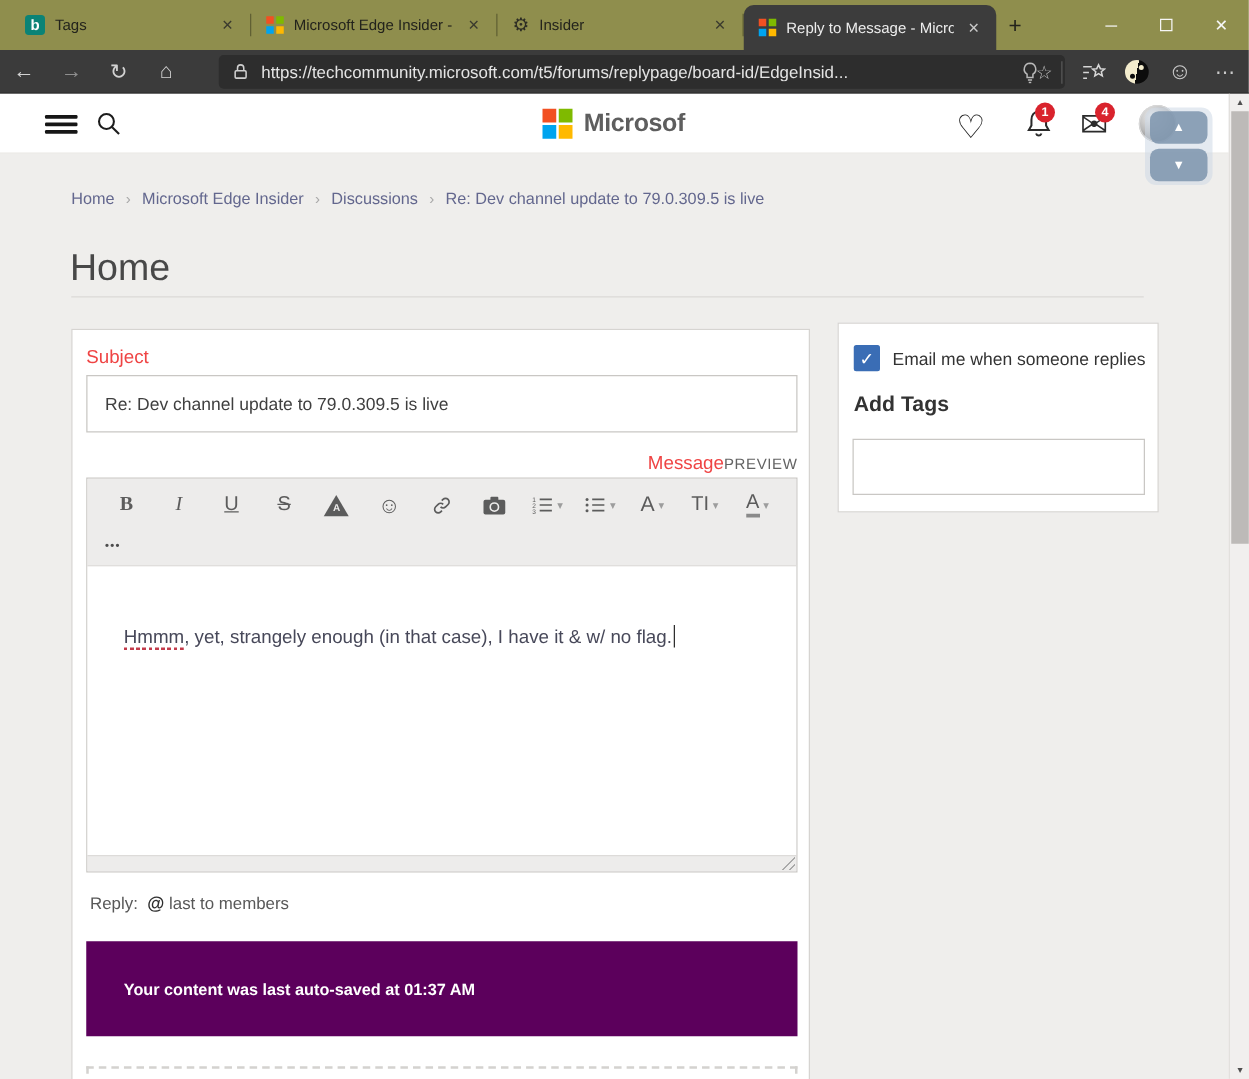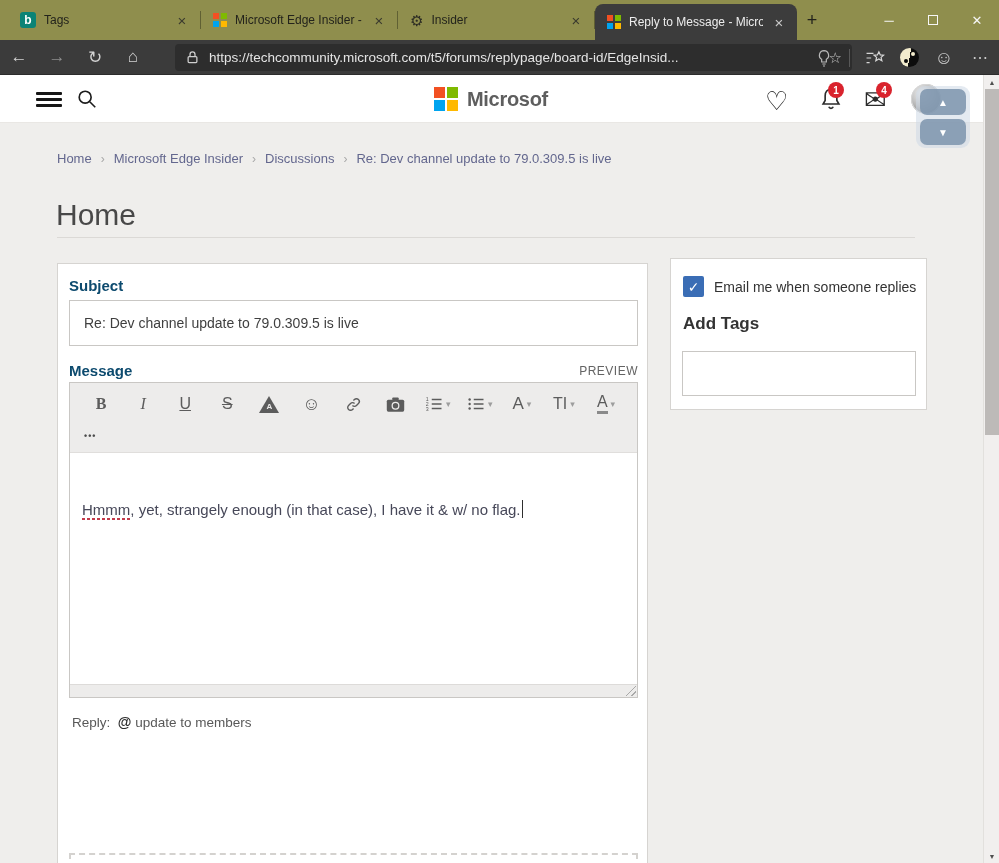--- a/index.html
+++ b/index.html
@@ -58,47 +58,47 @@
   
   #breadcrumb { position:absolute; left:57px; top:151px; font-size:13px; color:#63678e; display:flex; gap:9px; align-items:center; }
   #breadcrumb .bsep { color:#a9a9a9; font-size:12px; }
   #pageheading { position:absolute; left:56px; top:198px; font-size:30px; font-weight:300; color:#484848; }
   #headingrule { position:absolute; left:57px; top:237px; width:858px; height:1px; background:#dbd9d6; }
 
   .panel { position:absolute; background:#fff; border:1px solid #d6d4d1; }
   #mainpanel { left:57px; top:263px; width:591px; height:620px; }
   #sidepanel { left:670px; top:258px; width:257px; height:152px; }
 
-  .field-label { font-size:15px; font-weight:bold; color:#0c4a6e; }
+  .field-label { font-size:15px; font-weight:normal; color:#ef4444; }
   .textinput { background:#fff; border:1px solid #c9c7c4; }
 
   #subjectlabel { position:absolute; left:11px; top:13px; }
   #subjectinput { position:absolute; left:11px; top:36px; width:569px; height:46px; font-size:14px; color:#3f3f3f; display:flex; align-items:center; padding:0 14px; }
 
-  #messagerow { position:absolute; left:11px; top:98px; width:569px; display:flex; justify-content:space-between; align-items:center; }
+  #messagerow { position:absolute; left:11px; top:98px; width:569px; display:flex; justify-content:flex-end; align-items:center; }
   #previewlink { font-size:12px; color:#636363; letter-spacing:.5px; }
 
   #editor { position:absolute; left:11px; top:118px; width:569px; height:316px; border:1px solid #c9c7c4; display:flex; flex-direction:column; }
   #edtoolbar { height:70px; background:#edeceb; border-bottom:1px solid #e0dedc; position:relative; }
   #edrow1 { display:flex; align-items:center; height:42px; padding:0 10px; }
   .tbi { flex:1; display:flex; align-items:center; justify-content:center; font-size:16px; color:#5c5c5c; height:30px; }
   .tbi .dd { font-size:9px; color:#9d9d9d; margin-left:3px; }
   .tbi.b { font-weight:bold; font-family:"Liberation Serif", serif; }
   .tbi.i { font-style:italic; font-family:"Liberation Serif", serif; }
   .tbi.u { text-decoration:underline; }
   .tbi.s { text-decoration:line-through; }
   .tri-a { position:relative; width:20px; height:17px; }
   .tri-a .tri { position:absolute; left:0; top:0; width:0; height:0; border-left:10px solid transparent; border-right:10px solid transparent; border-bottom:17px solid #5c5c5c; }
   .tri-a .tl { position:absolute; left:0; top:6px; width:20px; text-align:center; font-size:8px; font-weight:bold; color:#edeceb; }
   .colorA { border-bottom:3px solid #8a8a8a; line-height:1; padding-bottom:1px; }
   #edmore { position:absolute; left:14px; top:48px; font-size:9px; letter-spacing:1px; color:#4c4c4c; font-weight:bold; }
   #edbody { flex:1; background:#fff; padding:14px 12px; font-size:15px; color:#474859; }
   .mention { color:#4a4b63; text-decoration:underline; padding-bottom:2px; background:repeating-linear-gradient(90deg,#c23b4b 0 3px, transparent 3px 5px) left bottom/100% 2px no-repeat; }
   .sqg { padding-bottom:2px; background:repeating-linear-gradient(90deg,#c23b4b 0 3px, transparent 3px 5px) left bottom/100% 2px no-repeat; }
-  #bodypara { margin-top:33px; }
+  #bodypara { margin-top:33px;margin-left:17px; }
   .caret { display:inline-block; width:1px; height:18px; background:#2e2e2e; vertical-align:text-bottom; margin-left:1px; }
   #edstatus { height:13px; background:#edeceb; border-top:1px solid #dddbd9; position:relative; }
   #grip { position:absolute; right:1px; bottom:1px; width:11px; height:11px; clip-path:polygon(100% 0, 100% 100%, 0 100%); background:repeating-linear-gradient(135deg, #a9a9a9 0 1px, transparent 1px 4px); }
 
   #hintline { position:absolute; left:14px; top:450px; font-size:13.5px; color:#585858; }
   #hintline .at { font-weight:bold; font-size:14px; color:#2e2e2e; }
 
   #autosave { position:absolute; left:11px; top:489px; width:569px; height:76px; background:#5c005c; color:#fff; display:flex; align-items:center; padding:0 30px; }
   #autosave span { font-size:13px; font-weight:bold; }
 
@@ -322,23 +322,26 @@
       <div id="bodypara"><span class="sqg">Hmmm</span><span>, yet, strangely enough (in that case), I have it &amp; w/ no flag.</span><span class="caret"></span></div>
     </div>
     <div id="edstatus">
       <div id="grip"></div>
     </div>
   </div>
 
   <div id="hintline">
     <span>Reply:</span>&nbsp;
     <span class="at">@</span>
-    <span>update to members</span>
-  </div>
-
+    <span>last to members</span>
+  </div>
+
+  <div id="autosave">
+    <span>Your content was last auto-saved at 01:37 AM</span>
+  </div>
 
   <div id="dropzone"></div>
 </div>
 
 <div id="sidepanel" class="panel">
   <div id="checkboxrow">
     <span id="emailcheck">✓</span>
     <span id="emaillabel">Email me when someone replies</span>
   </div>
   <div id="addtags">Add Tags</div>

